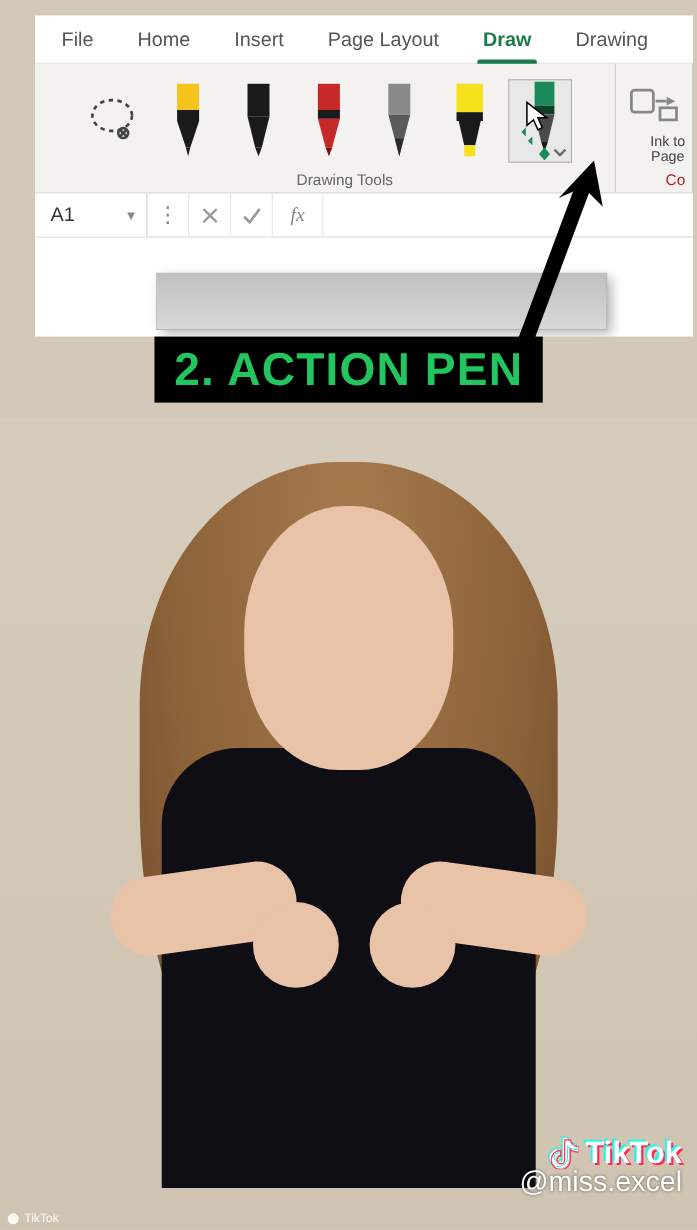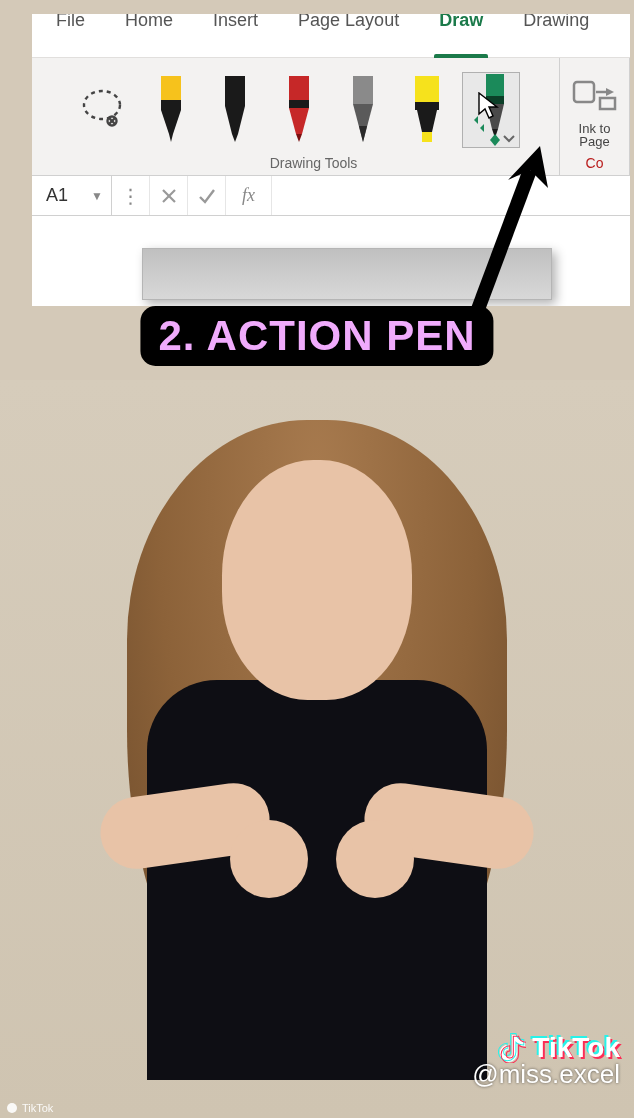--- a/index.html
+++ b/index.html
@@ -26,21 +26,21 @@
       display: flex;
       height: 44px;
       background: #ffffff;
       padding: 0 4px;
       gap: 0;
       align-items: flex-end;
       border-bottom: 1px solid #e1dfdd;
     }
     .tab {
       padding: 0 20px;
-      height: 58px;
+      height: 42px;
       line-height: 42px;
       font-size: 18px;
       color: #555;
       cursor: pointer;
       white-space: nowrap;
     }
     .tab.active {
       font-weight: 600;
       color: #1b7a4a;
       position: relative;
@@ -96,39 +96,39 @@
       position: relative;
     }
     .tool-btn.lasso { width: 64px; }
     .tool-btn.sel {
       border: 1px solid #b0b0b0;
       background: #e8e8e8;
     }
 
     .pen-icon { display:block; }
 
-    .convert-group { min-width: 70px; }
+    .convert-group { min-width: 70px; align-items: flex-end; }
     .ink-shape-btn {
       width: 56px;
       height: 56px;
       display:flex; align-items:center; justify-content:center;
       cursor:pointer;
     }
     .ink-label { font-size: 13px; line-height: 1.05; color:#444; text-align:center; }
     .convert-label { font-size:14px; color:#b91c1c; margin-top:6px; }
 
     .formula-bar {
       display: flex;
       align-items: center;
       height: 40px;
       background: #fff;
       border-bottom: 1px solid #d0d0d0;
     }
     .namebox {
-      width: 80px;
+      width: 102px;
       display: flex;
       align-items: center;
       justify-content: space-between;
       padding: 0 8px 0 14px;
       font-size: 18px;
       color: #333;
       border-right: 1px solid #d0d0d0;
       height: 100%;
       background:#fff;
     }
@@ -164,28 +164,27 @@
     .callout-arrow {
       position:absolute;
       top: 140px; right: 70px;
       pointer-events:none;
     }
 
     
     .caption {
       position:absolute;
       top: 306px; left: 50%; transform:translateX(-50%);
-      background:#000; color:#f0abfc;
+      background:#000; color:#22c55e;
       font-family: 'Arial Black','Segoe UI',sans-serif;
       font-weight: 900;
       font-size: 42px;
       letter-spacing: 1px;
       padding: 6px 18px;
       white-space:nowrap;
-      border-radius:15px;
     }
 
     
     .person {
       position:absolute;
       top: 380px; left:0; right:0; bottom:0;
       background: linear-gradient(#d6ccbb 0%, #cfc4b1 100%);
     }
     .head {
       position:absolute;

